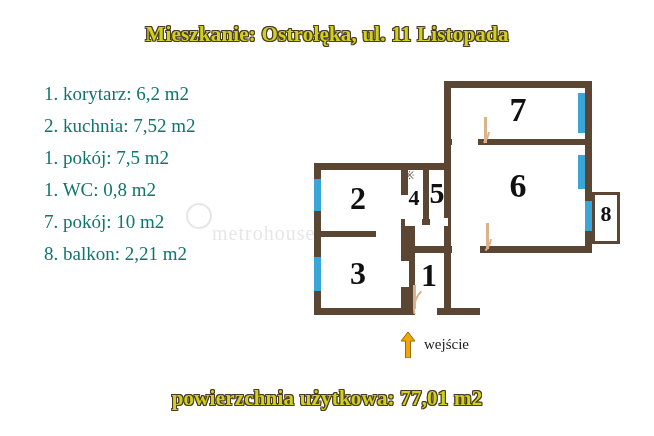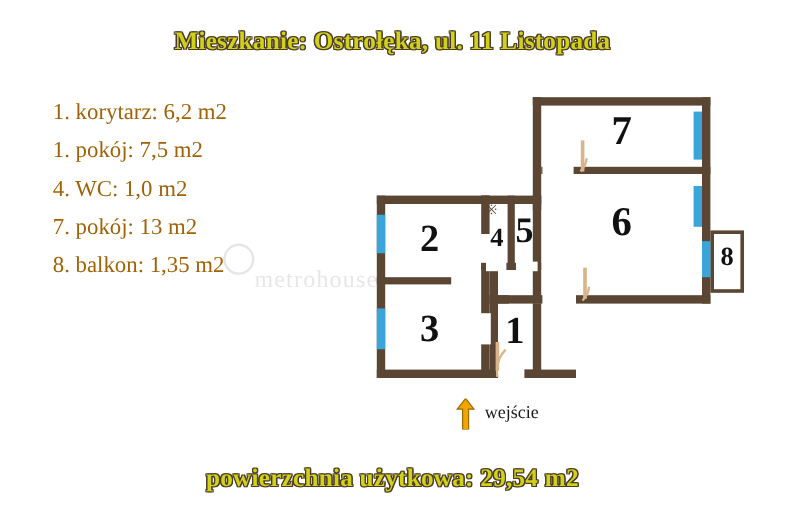--- a/index.html
+++ b/index.html
@@ -45,21 +45,21 @@
 
   
   #legend {
     position: absolute;
     left: 44px;
     top: 84px;
     width: 250px;
   }
   .legend-item {
     font-size: 19px;
-    color: #a16207;
+    color: #0f766e;
     line-height: 1.0;
     margin-bottom: 13px;
     white-space: nowrap;
   }
 
   
   #plan {
     position: absolute;
     left: 300px;
     top: 75px;
@@ -95,21 +95,21 @@
     background: #d9b48a;
   }
   .gap-white {
     position: absolute;
     background: #ffffff;
   }
 
   
   #entrance {
     position: absolute;
-    left: 380px;
+    left: 400px;
     top: 330px;
     width: 130px;
     height: 28px;
     text-decoration: underline;
   }
   #entrance-arrow {
     position: absolute;
     left: 0;
     top: 2px;
     width: 16px;
@@ -154,24 +154,25 @@
 </style>
 </head>
 <body>
 
 <div id="page">
 
   <div class="title" id="title-top">Mieszkanie: Ostrołęka, ul. 11 Listopada</div>
 
   <div id="legend">
     <div class="legend-item">1. korytarz: 6,2 m2</div>
+    <div class="legend-item">2. kuchnia: 7,52 m2</div>
     <div class="legend-item">1. pokój: 7,5 m2</div>
-    <div class="legend-item">4. WC: 1,0 m2</div>
-    <div class="legend-item">7. pokój: 13 m2</div>
-    <div class="legend-item">8. balkon: 1,35 m2</div>
+    <div class="legend-item">1. WC: 0,8 m2</div>
+    <div class="legend-item">7. pokój: 10 m2</div>
+    <div class="legend-item">8. balkon: 2,21 m2</div>
   </div>
 
   <div id="plan">
 
     <div class="wall" style="left:144px; top:6px; width:148px; height:7px;"></div>
 
     <div class="wall" style="left:144px; top:6px; width:7px; height:94px;"></div>
 
     <div class="wall" style="left:285px; top:6px; width:7px; height:172px;"></div>
 
@@ -246,15 +247,15 @@
   <div id="entrance">
     <svg id="entrance-arrow" viewBox="0 0 16 26" xmlns="http://www.w3.org/2000/svg">
       <polygon points="8,0 15,9 10.5,9 10.5,26 5.5,26 5.5,9 1,9" fill="#f0a500" stroke="#9a6b00" stroke-width="1"></polygon>
     </svg>
     <div id="entrance-label">wejście</div>
   </div>
 
   <div id="wm-mark"></div>
   <div id="watermark">metrohouse</div>
 
-  <div class="title" id="title-bottom">powierzchnia użytkowa: 29,54 m2</div>
+  <div class="title" id="title-bottom">powierzchnia użytkowa: 77,01 m2</div>
 
 </div>
 
 </body></html>

